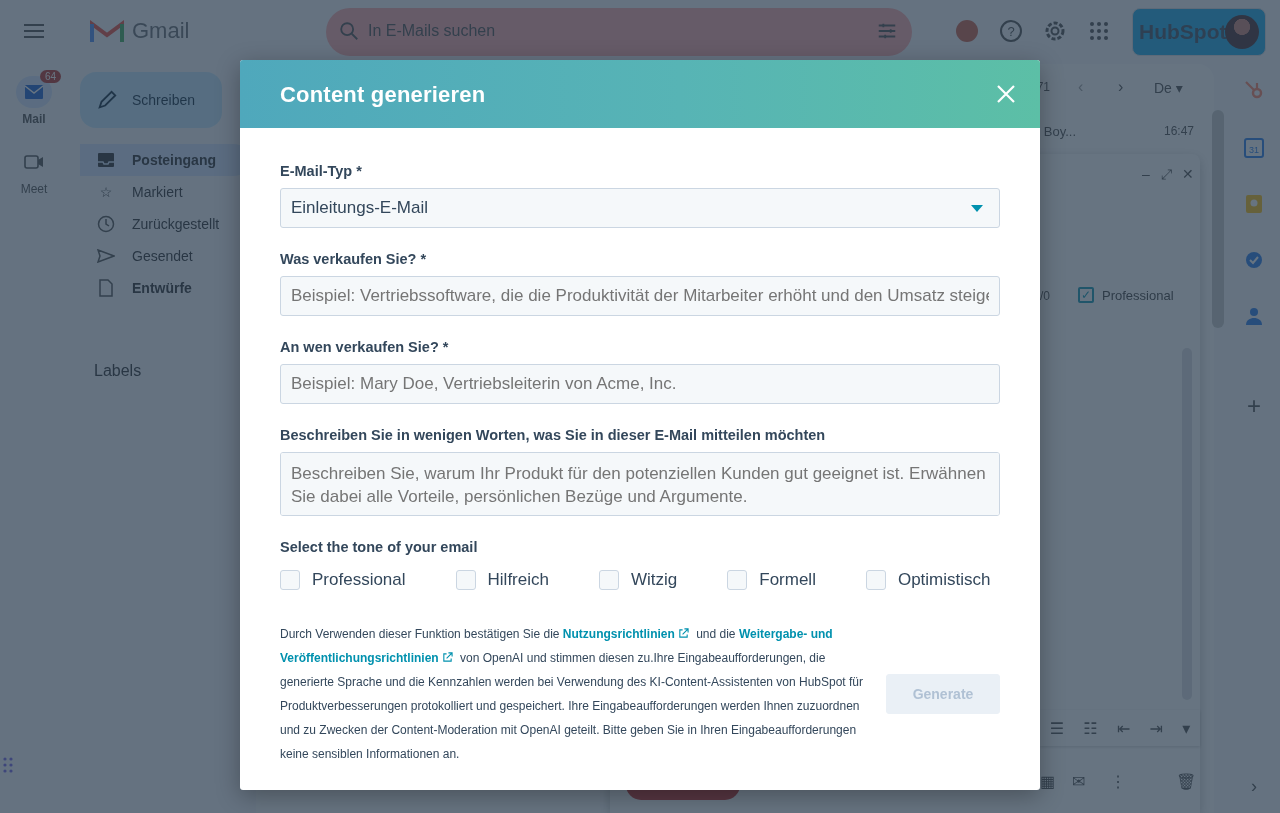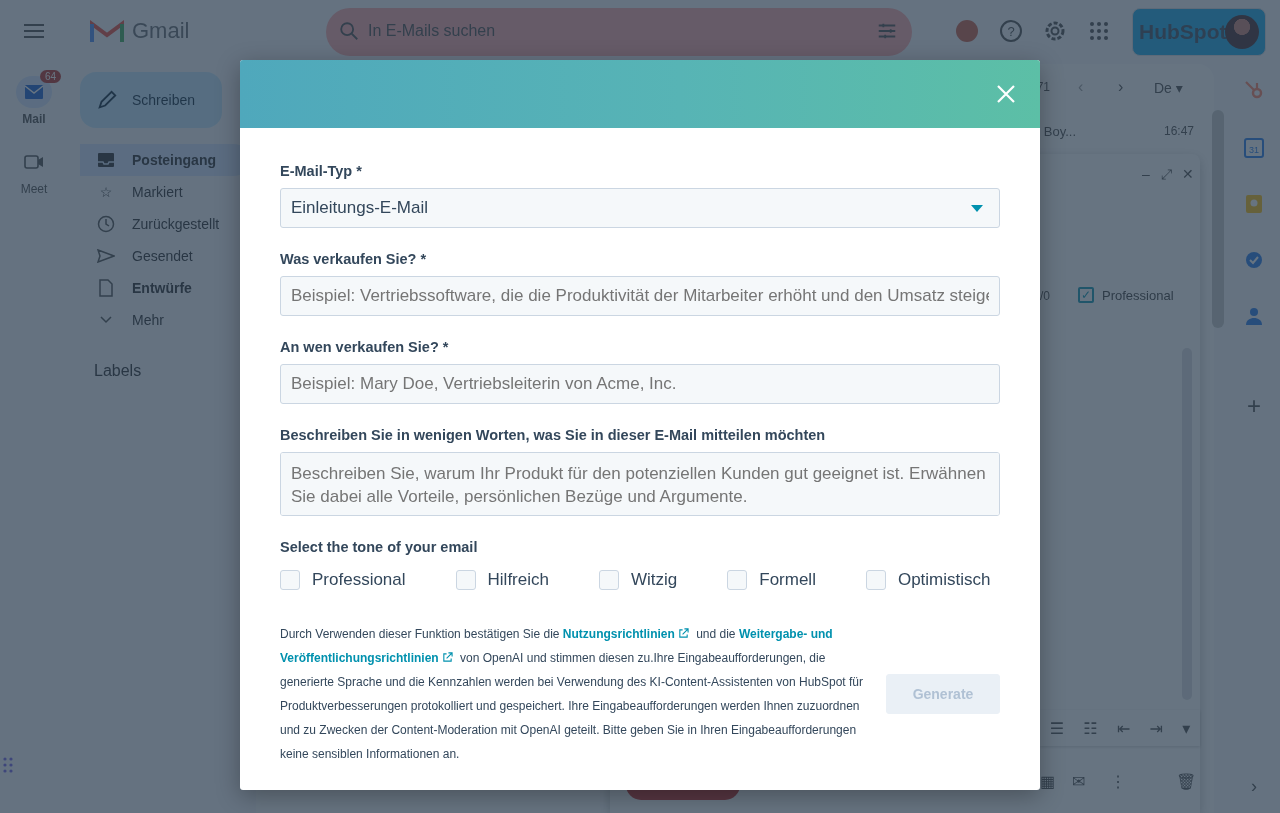--- a/index.html
+++ b/index.html
@@ -208,28 +208,20 @@
       <span>Gesendet</span>
     </div>
     <div class="nav-item bold">
       <span class="ni">
           <svg width="14" height="18" viewBox="0 0 14 18">
             <path d="M1 1h8l4 4v12H1z" fill="none" stroke="#444" stroke-width="1.5"></path>
           </svg>
         </span>
       <span>Entwürfe</span>
     </div>
-    <div class="nav-item">
-      <span class="ni">
-          <svg width="12" height="8" viewBox="0 0 12 8">
-            <path d="M1 1l5 5 5-5" fill="none" stroke="#444" stroke-width="1.5"></path>
-          </svg>
-        </span>
-      <span>Mehr</span>
-    </div>
   </div>
   <div class="labels-h">Labels</div>
 
   <div class="main-area"></div>
   <span class="pager">971</span>
   <span class="pager-prev">‹</span>
   <span class="pager-next">›</span>
   <span class="lang"><span>De</span> ▾</span>
   <span class="row-sender">el Boy...</span>
   <span class="row-time">16:47</span>
@@ -302,20 +294,21 @@
         <circle cx="3" cy="15" r="1.6"></circle>
         <circle cx="9" cy="15" r="1.6"></circle>
       </g>
     </svg>
 </div>
 
 <div class="scrim"></div>
 
 <div class="dialog" role="dialog">
   <div class="dlg-header">
+    <div class="dlg-title">Content generieren</div>
     <svg class="dlg-close" viewBox="0 0 24 24">
         <path d="M4 4l16 16M20 4L4 20" stroke="#fff" stroke-width="2.2"></path>
       </svg>
   </div>
 
   <div class="dlg-body">
     <div class="field-label lbl1">E-Mail-Typ *</div>
     <div class="select-box">
       <span>Einleitungs-E-Mail</span>
       <span class="select-caret"></span>

